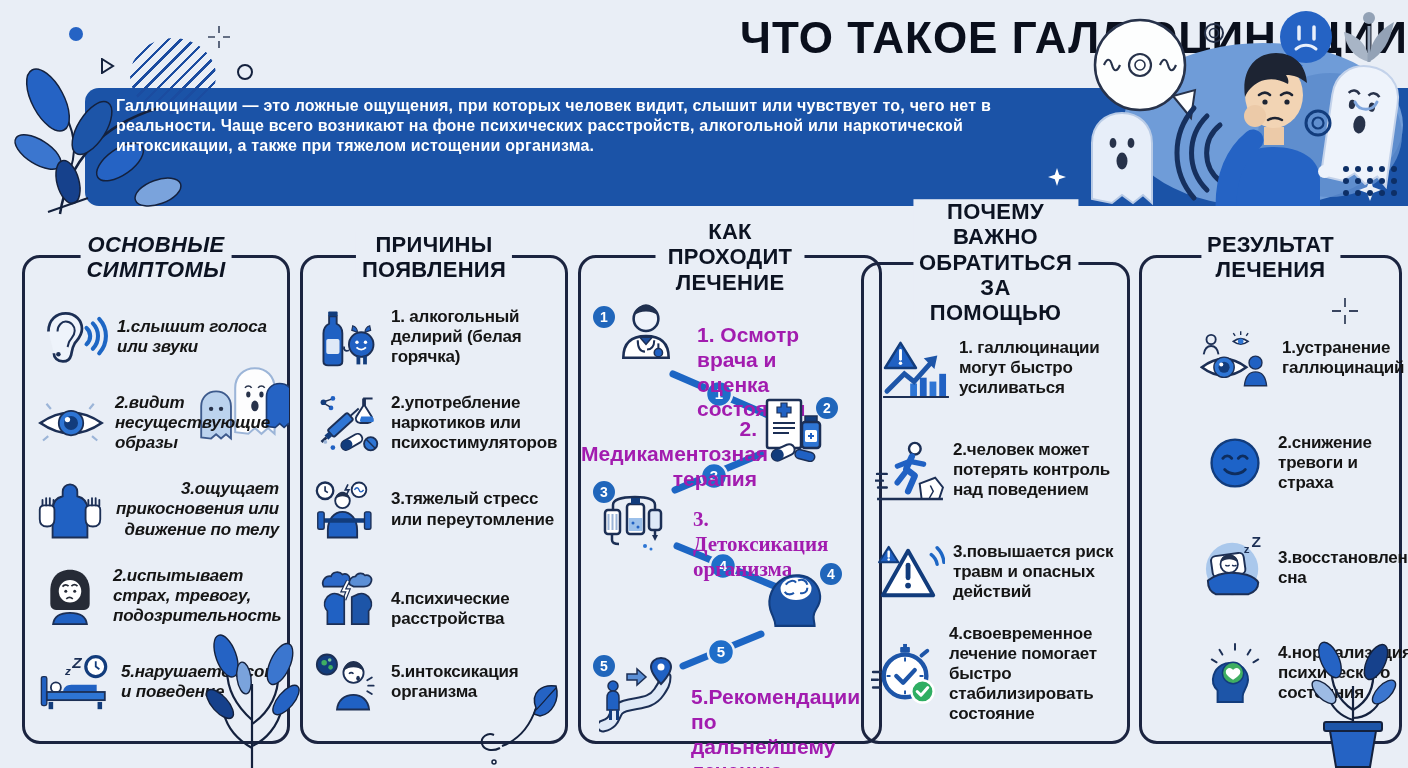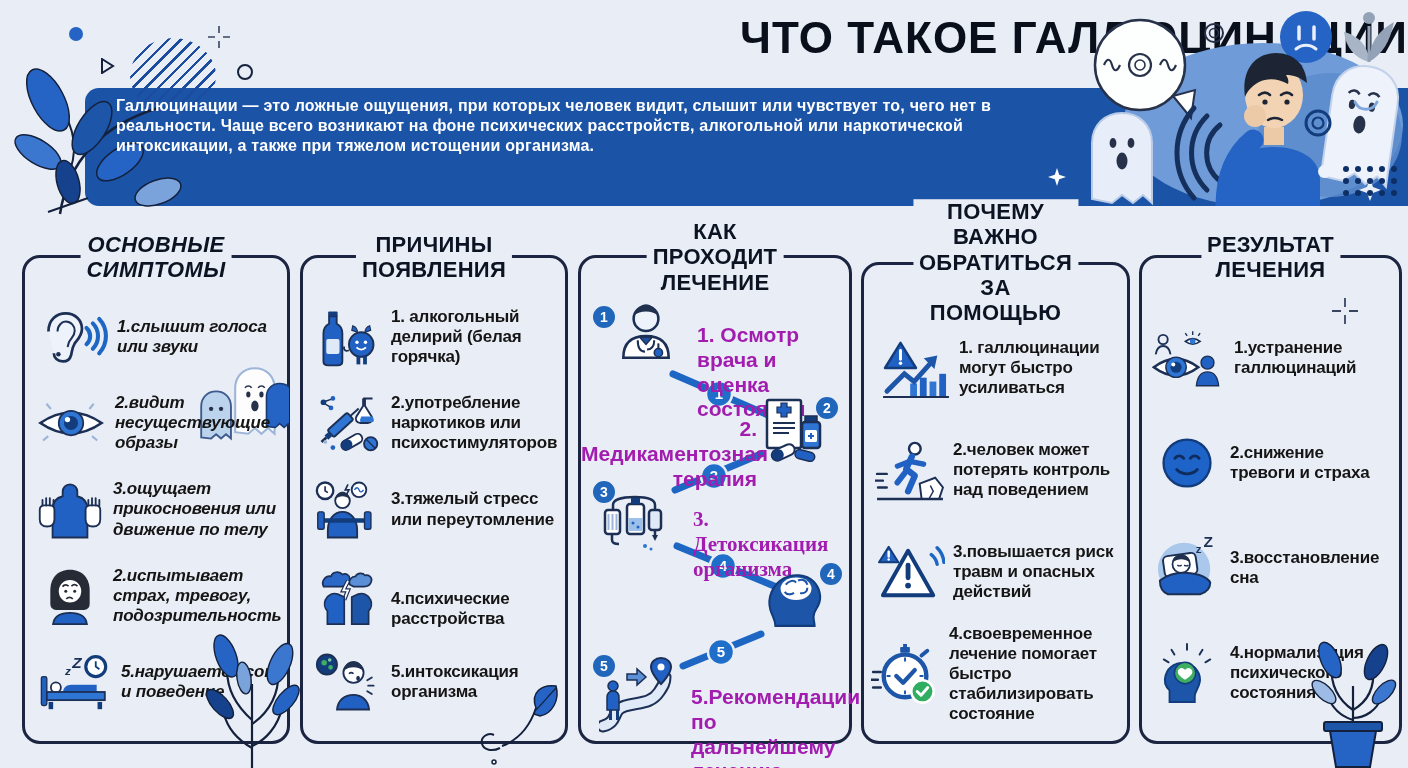--- a/index.html
+++ b/index.html
@@ -189,21 +189,21 @@
         <span class="icn">
           <svg width="66" height="60" viewBox="0 0 72 64">
             <path d="M36 4c5 0 8 4 8 8v5c8 2 11 7 11 14v31H17V31c0-7 3-12 11-14v-5c0-4 3-8 8-8z" fill="#2061c3" stroke="#1c2f55" stroke-width="2"></path>
             <g fill="#fff" stroke="#1c2f55" stroke-width="2">
               <path d="M3 32c0-3 2-5 5-5h6c3 0 5 2 5 5v10c0 5-3 8-8 8s-8-3-8-8z"></path>
               <path d="M53 32c0-3 2-5 5-5h6c3 0 5 2 5 5v10c0 5-3 8-8 8s-8-3-8-8z"></path>
             </g>
             <path d="M6 27v-6M10 27v-8M14 27v-8M18 27v-6M56 27v-6M60 27v-8M64 27v-8M68 27v-6" stroke="#1c2f55" stroke-width="2" stroke-linecap="round"></path>
           </svg>
         </span>
-        <span class="txt" style="width:168px;">3.ощущает прикосновения или движение по телу</span>
+        <span class="txt" style="width:168px;text-align:right;">3.ощущает прикосновения или движение по телу</span>
       </div>
       <div class="row">
         <span class="icn">
           <svg width="60" height="60" viewBox="0 0 64 64">
             <path d="M32 4c14 0 21 10 21 22v14c0 5-3 7-8 7H19c-5 0-8-2-8-7V26C11 14 18 4 32 4z" fill="#262b36"></path>
             <circle cx="32" cy="27" r="13" fill="#fff" stroke="#262b36" stroke-width="2"></circle>
             <path d="M24 22c2-2.5 4.5-2.5 6.5-.5M33.5 21.5c2-2 4.5-2 6.5 0" stroke="#262b36" stroke-width="1.8" fill="none"></path>
             <circle cx="27.5" cy="27" r="1.6" fill="#262b36"></circle>
               <circle cx="37" cy="27" r="1.6" fill="#262b36"></circle>
             <path d="M28 35q3.5-3 7 0" stroke="#262b36" stroke-width="1.8" fill="none"></path>
@@ -325,21 +325,21 @@
             <ellipse cx="47" cy="28" rx="2" ry="2.8" fill="#1c2f55"></ellipse>
             <path d="M24 62c1-10 8-16 18-16 9 0 16 6 17 16z" fill="#2061c3" stroke="#1c2f55" stroke-width="2"></path>
             <path d="M57 30l5-3M58 36h6M57 42l5 3" stroke="#1c2f55" stroke-width="2" stroke-linecap="round"></path>
           </svg>
         </span>
         <span class="txt" style="width:166px;">5.интоксикация организма</span>
       </div>
     </div>
   </div>
 
-  <div class="card" style="left:578px;top:255px;width:268px;height:483px;">
+  <div class="card" style="left:578px;top:255px;width:268px;height:483px;padding-left:30px;">
     <div class="card-title" style="max-width:210px;">КАК ПРОХОДИТ ЛЕЧЕНИЕ</div>
 
     <svg class="abs" style="left:0;top:0;" width="268" height="483" viewBox="0 0 268 483">
       <g stroke="#1d66c4" stroke-width="7" stroke-linecap="round">
         <line x1="92" y1="116" x2="194" y2="160"></line>
         <line x1="180" y1="196" x2="94" y2="232"></line>
         <line x1="96" y1="288" x2="198" y2="330"></line>
         <line x1="180" y1="376" x2="102" y2="408"></line>
       </g>
       <g font-weight="bold" font-size="15" text-anchor="middle">
@@ -496,21 +496,21 @@
             <path d="M47.5 50l4 4 7-8" stroke="#fff" stroke-width="3" fill="none" stroke-linecap="round" stroke-linejoin="round"></path>
           </svg>
         </span>
         <span class="txt" style="width:170px;">4.своевременное лечение помогает быстро стабилизировать состояние</span>
       </div>
     </div>
   </div>
 
   <div class="card" style="left:1139px;top:255px;width:257px;height:483px;">
     <div class="card-title" style="max-width:160px;">РЕЗУЛЬТАТ ЛЕЧЕНИЯ</div>
-    <div class="card-body" style="top:40px;">
+    <div class="card-body" style="top:40px;margin-left:48px;">
       <div class="row">
         <span class="icn">
           <svg width="74" height="60" viewBox="0 0 80 64">
             <circle cx="12" cy="12" r="5" fill="none" stroke="#1c2f55" stroke-width="2"></circle>
             <path d="M4 28c1-6 4-9 8-9s7 3 8 9" fill="none" stroke="#1c2f55" stroke-width="2"></path>
             <path d="M38 8l-2-3M44 7v-4M50 8l2-3" stroke="#1c2f55" stroke-width="1.5"></path>
             <path d="M36 14q8-6 16 0q-8 6-16 0z" fill="#fff" stroke="#1c2f55" stroke-width="1.8"></path>
             <circle cx="44" cy="14" r="3" fill="#2e75d4"></circle>
             <path d="M2 42Q26 24 50 42Q26 60 2 42Z" fill="#fff" stroke="#1c2f55" stroke-width="2.8"></path>
             <circle cx="26" cy="42" r="11" fill="#2e75d4" stroke="#1c2f55" stroke-width="1.5"></circle>

